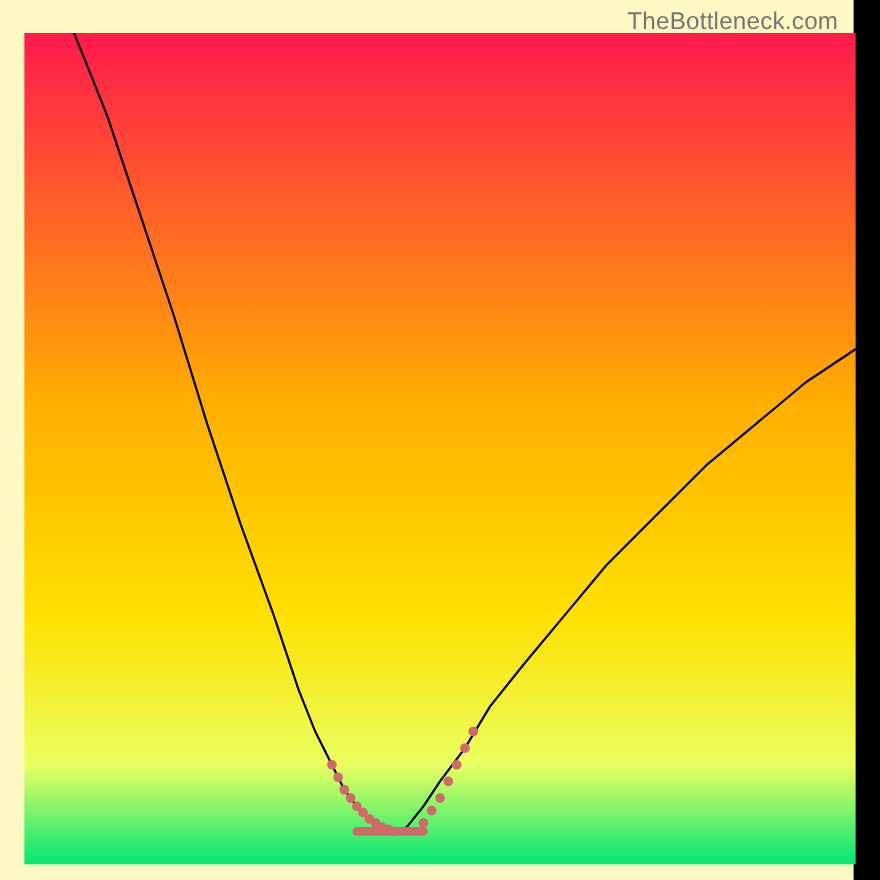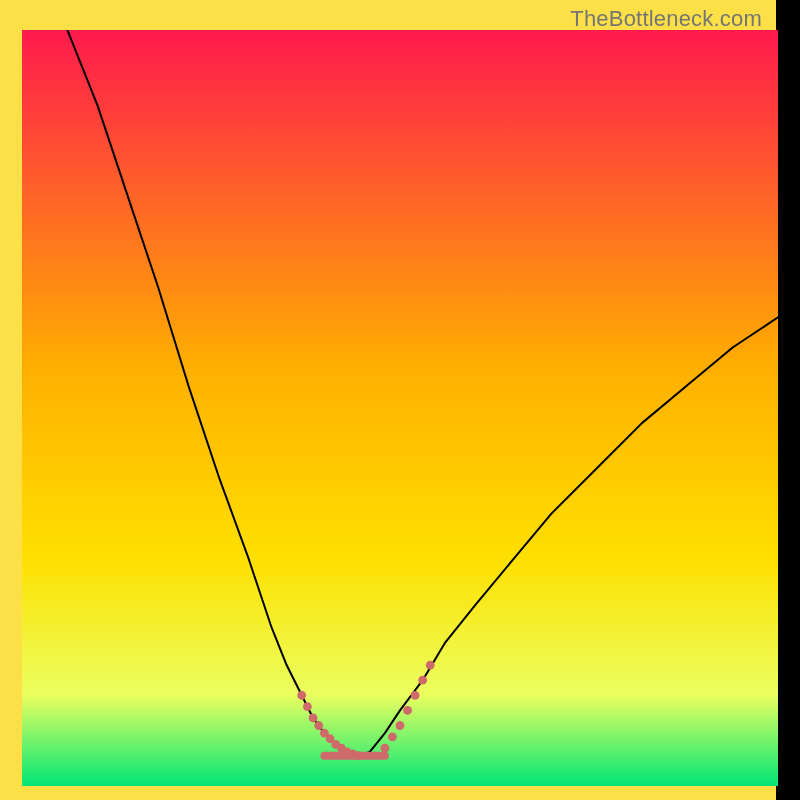--- a/index.html
+++ b/index.html
@@ -8,21 +8,21 @@
     width: 800px;
     height: 800px;
     background: #000;
     font-family: Arial, Helvetica, sans-serif;
     overflow: hidden;
   }
   .frame {
     position: relative;
     width: 776px;
     height: 800px;
-    background: #fde047;
+    background: #fef9c3;
   }
   .watermark {
     position: absolute;
     top: 6px;
     right: 14px;
     color: #757575;
     font-size: 22px;
     font-weight: 500;
     letter-spacing: 0.2px;
     z-index: 5;

